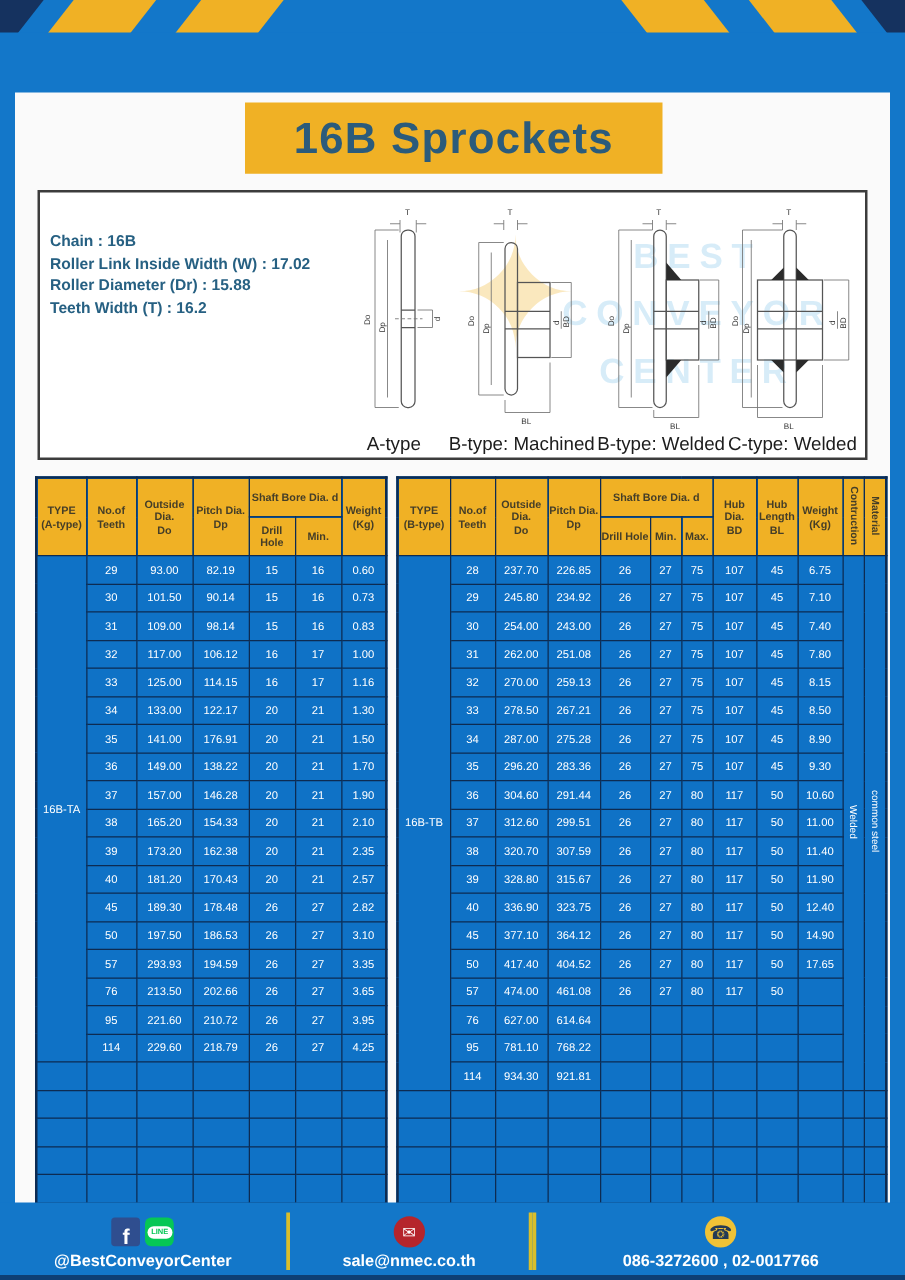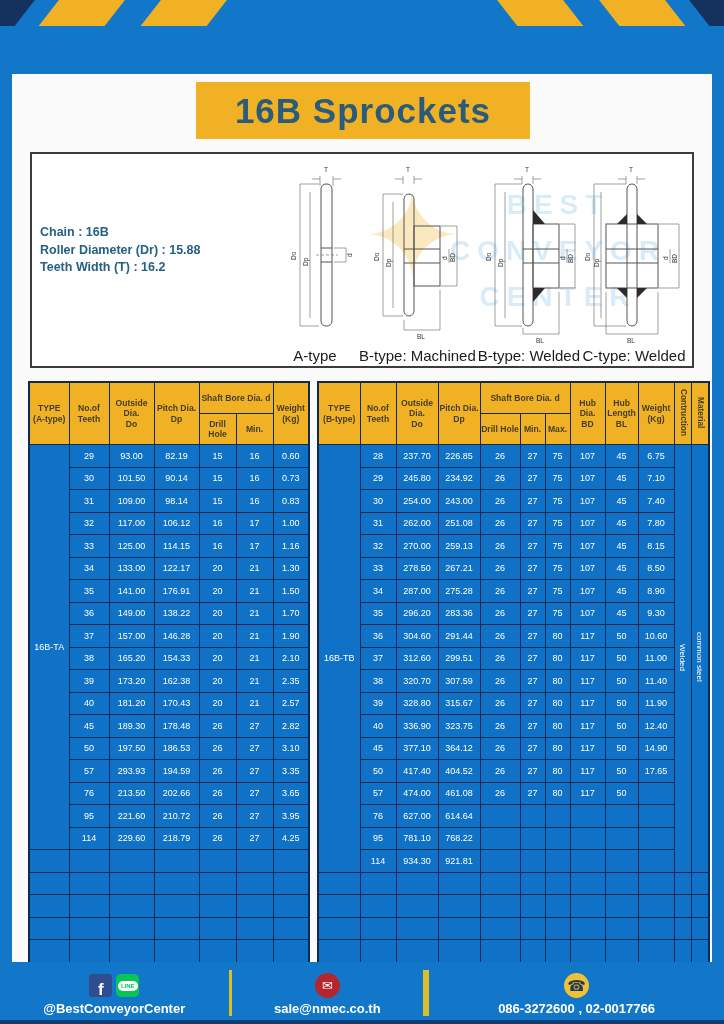--- a/index.html
+++ b/index.html
@@ -16,21 +16,21 @@
 
   
   .content{position:absolute;left:12px;top:26px;width:700px;height:936px;background:#FAFAFA;margin-top:48px;}
 
   .title-banner{position:absolute;left:184px;top:8px;width:334px;height:57px;background:#F0B125;
     display:flex;align-items:center;justify-content:center;}
   .title-banner h1{margin:0;font-size:35px;font-weight:800;color:#2B5B7B;letter-spacing:1px;}
 
   .info-box{position:absolute;left:18px;top:78px;width:660px;height:212px;border:2px solid #3C3C3C;
     background:#FFFFFF;display:flex;}
-  .specs{width:238px;padding:70px 0 0 8px;box-sizing:border-box;}
+  .specs{width:238px;padding:31px 0 0 8px;box-sizing:border-box;}
   .specs div{font-size:12.5px;font-weight:bold;color:#266082;line-height:17.5px;white-space:nowrap;}
   .diagrams{position:relative;flex:1;display:flex;justify-content:space-between;padding:4px 6px 2px 2px;}
   .watermark{position:absolute;inset:0;z-index:0;pointer-events:none;overflow:hidden;}
   .wm-star{position:absolute;left:92px;top:22px;font-size:120px;color:rgba(240,180,40,0.30);line-height:1;}
   .wm-text{position:absolute;left:138px;top:28px;width:300px;text-align:center;
     font-size:28px;font-weight:700;letter-spacing:7px;line-height:46px;color:rgba(110,185,230,0.28);}
   .diagram{position:relative;z-index:1;display:flex;flex-direction:column;align-items:center;justify-content:flex-end;}
   .diagram svg{display:block;}
   .diagram .dlabel{font-size:15px;color:#1c1c1c;margin-top:1px;white-space:nowrap;}
   .tech{stroke:#555;fill:none;stroke-width:1;}
@@ -83,20 +83,21 @@
 
   <div class="content">
 
     <div class="title-banner">
       <h1>16B Sprockets</h1>
     </div>
 
     <div class="info-box">
       <div class="specs">
         <div>Chain : 16B</div>
+        <div>Roller Link Inside Width (W) : 17.02</div>
         <div>Roller Diameter (Dr) : 15.88</div>
         <div>Teeth Width (T) : 16.2</div>
       </div>
 
       <div class="diagrams">
         <div class="watermark">
           <div class="wm-star">✦</div>
           <div class="wm-text" style="white-space:pre-line;">BEST
 CONVEYOR
 CENTER</div>

